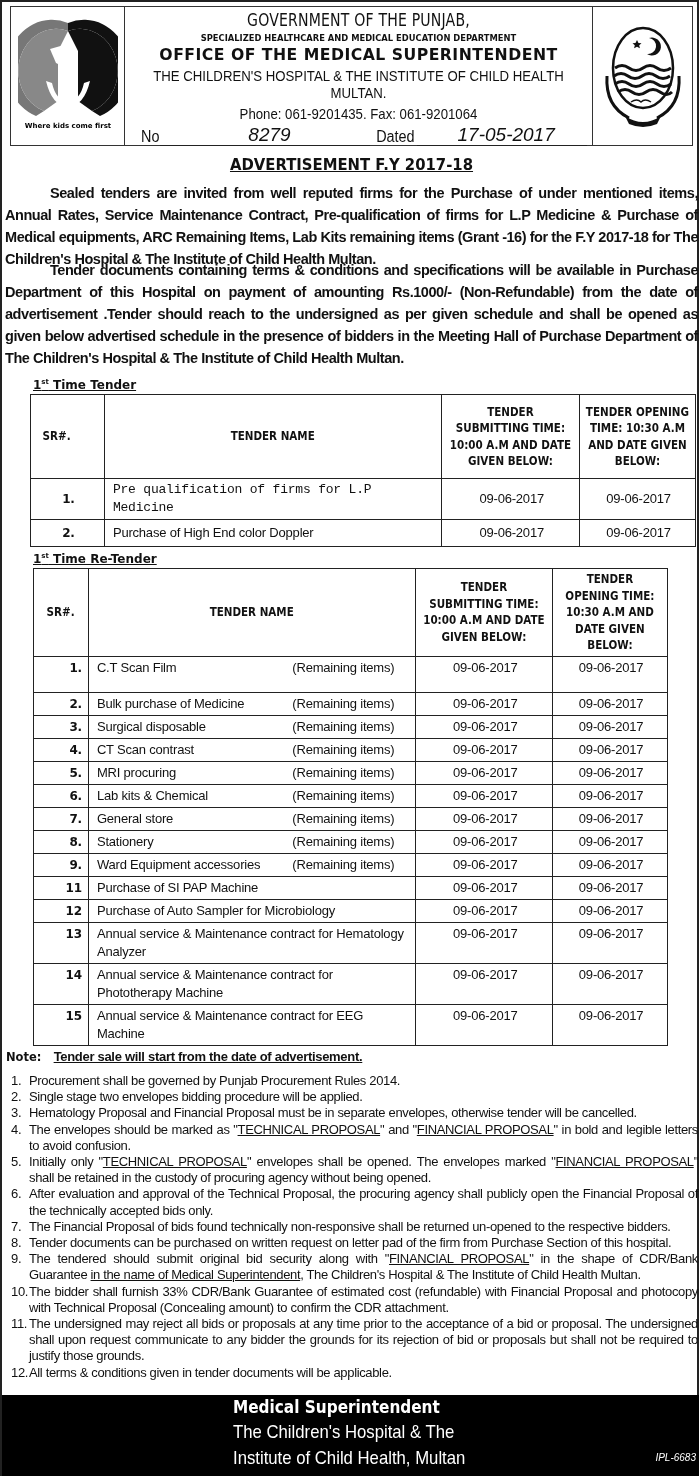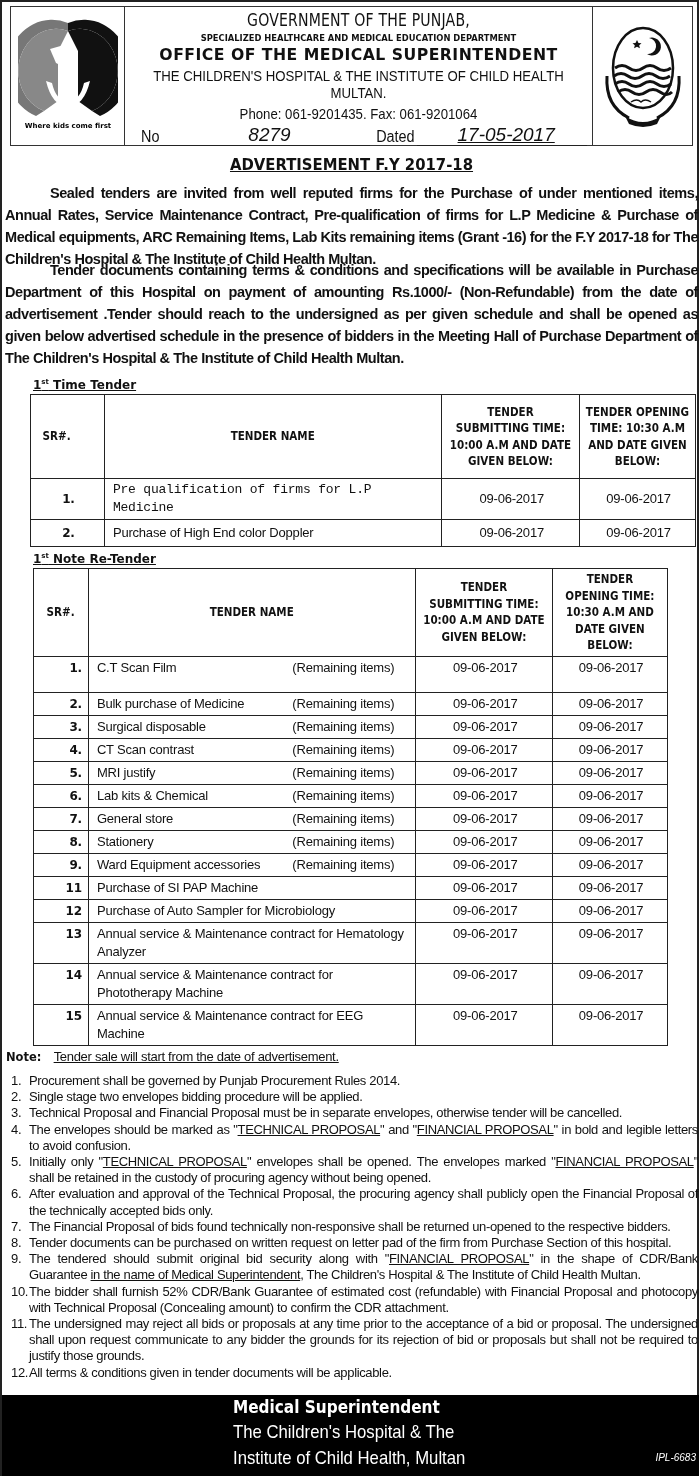--- a/index.html
+++ b/index.html
@@ -14,21 +14,21 @@
   .logo-right { width: 100px; border-left: 1.5px solid #333; display: flex; align-items: center; justify-content: center; }
   .h-gov { font-family: "DejaVu Sans Condensed", "DejaVu Sans", sans-serif; font-size: 17px; margin-top: 3px; letter-spacing: 0.2px; transform: scaleX(0.92); }
   .h-dept { font-family: "DejaVu Sans", sans-serif; font-weight: bold; font-size: 9.5px; margin-top: 2px; transform: scaleX(0.88); }
   .h-office { font-family: "DejaVu Sans", sans-serif; font-weight: bold; font-size: 16.5px; margin-top: 2px; letter-spacing: 0.5px; transform: scaleX(0.95); }
   .h-hosp { font-size: 15px; margin-top: 3px; transform: scaleX(0.88); }
   .h-phone { font-size: 15px; margin-top: 4px; transform: scaleX(0.88); }
   .h-nodate { display: flex; align-items: flex-end; margin-top: 3px; padding-left: 15px; font-size: 16px; }
   .h-nodate .lbl { transform: scaleX(0.9); }
   .h-nodate .val { font-style: italic; font-size: 19px; border-bottom: 1.5px solid #222; padding-left: 8px; line-height: 20px; }
   .no-val { width: 210px; }
-  .date-val { width: 170px; text-decoration: underline; }
+  .date-val { width: 170px; }
   .dated-lbl { margin-left: 4px; }
 
   
   .ad-title { position: absolute; left: 0; top: 153px; width: 699px; text-align: center; font-family: "DejaVu Sans", sans-serif; font-weight: bold; font-size: 16.5px; text-decoration: underline; transform: scaleX(0.9); }
   .para { position: absolute; left: 3px; width: 693px; font-size: 14.5px; line-height: 22px; text-align: justify; letter-spacing: -0.45px; font-weight: bold; }
   .para .indent { display: inline-block; width: 45px; }
   .p1 { top: 180px; }
   .p2 { top: 257px; }
 
   
@@ -53,21 +53,21 @@
   #t2 { left: 31px; top: 566px; width: 635px; }
   #t2 .c1 { width: 55px; } #t2 .c2 { width: 328px; } #t2 .c3 { width: 137px; } #t2 .c4 { width: 115px; }
   #t2 tr.head { height: 86px; }
   #t2 tr.row { height: 22.8px; }
   #t2 tr.row.tall { height: 36px; }
   #t2 tr.row.two { height: 34px; }
 
   
   .note-line { position: absolute; left: 4px; top: 1047px; font-size: 13px; }
   .note-line .nl { font-family: "DejaVu Sans", sans-serif; font-weight: bold; font-size: 11.5px; display: inline-block; width: 44px; }
-  .note-line .nt { text-decoration: underline; letter-spacing: -0.3px; }
+  .note-line .nt { text-decoration: underline; letter-spacing: -0.3px; font-weight: bold; }
   ol.notes { position: absolute; left: 6px; top: 1071px; width: 690px; list-style: none; font-size: 13px; line-height: 16.2px; letter-spacing: -0.35px; }
   ol.notes li { display: flex; }
   ol.notes li .num { width: 21px; flex: none; text-align: left; padding-left: 3px; }
   ol.notes li .txt { flex: 1; text-align: justify; }
   .u { text-decoration: underline; }
 
   
   .footer { position: absolute; left: 0; top: 1393px; width: 699px; height: 83px; background: #000; color: #fff; }
   .f1 { position: absolute; left: 231px; top: 2px; font-family: "DejaVu Sans", sans-serif; font-weight: bold; font-size: 17px; transform: scaleX(0.9); transform-origin: left; }
   .f2 { position: absolute; left: 231px; top: 26px; font-size: 19px; transform: scaleX(0.88); transform-origin: left; }
@@ -154,21 +154,21 @@
         </tr>
         <tr class="row">
           <td class="sr" style="vertical-align: middle;">2.</td>
           <td style="vertical-align: middle;">Purchase of High End color Doppler</td>
           <td class="date" style="vertical-align: middle;">09-06-2017</td>
           <td class="date" style="vertical-align: middle;">09-06-2017</td>
         </tr>
       </tbody>
   </table>
 
-  <div class="section-label" style="top:550px;"><span>1</span><sup>st</sup><span> Note Re-Tender</span></div>
+  <div class="section-label" style="top:550px;"><span>1</span><sup>st</sup><span> Time Re-Tender</span></div>
   <table class="tender" id="t2">
     <colgroup>
         <col class="c1">
         <col class="c2">
         <col class="c3">
         <col class="c4">
       </colgroup>
     <tbody>
         <tr class="head">
       <th><span class="th-inner">SR#.</span></th>
@@ -219,21 +219,21 @@
               <span class="rem">(Remaining items)</span>
             </div>
           </td>
           <td class="date">09-06-2017</td>
           <td class="date">09-06-2017</td>
         </tr>
         <tr class="row">
           <td class="sr2">5.</td>
           <td>
             <div class="name-wrap">
-              <span>MRI justify</span>
+              <span>MRI procuring</span>
               <span class="rem">(Remaining items)</span>
             </div>
           </td>
           <td class="date">09-06-2017</td>
           <td class="date">09-06-2017</td>
         </tr>
         <tr class="row">
           <td class="sr2">6.</td>
           <td>
             <div class="name-wrap">
@@ -319,21 +319,21 @@
       <li>
         <span class="num">1.</span>
         <span class="txt"><span>Procurement shall be governed by Punjab Procurement Rules 2014.</span></span>
       </li>
       <li>
         <span class="num">2.</span>
         <span class="txt"><span>Single stage two envelopes bidding procedure will be applied.</span></span>
       </li>
       <li>
         <span class="num">3.</span>
-        <span class="txt"><span>Technical Proposal and Financial Proposal must be in separate envelopes, otherwise tender will be cancelled.</span></span>
+        <span class="txt"><span>Hematology Proposal and Financial Proposal must be in separate envelopes, otherwise tender will be cancelled.</span></span>
       </li>
       <li>
         <span class="num">4.</span>
         <span class="txt"><span>The envelopes should be marked as "</span><span class="u">TECHNICAL PROPOSAL</span><span>" and "</span><span class="u">FINANCIAL PROPOSAL</span><span>" in bold and legible letters to avoid confusion.</span></span>
       </li>
       <li>
         <span class="num">5.</span>
         <span class="txt"><span>Initially only "</span><span class="u">TECHNICAL PROPOSAL</span><span>" envelopes shall be opened. The envelopes marked "</span><span class="u">FINANCIAL PROPOSAL</span><span>" shall be retained in the custody of procuring agency without being opened.</span></span>
       </li>
       <li>
@@ -347,21 +347,21 @@
       <li>
         <span class="num">8.</span>
         <span class="txt"><span>Tender documents can be purchased on written request on letter pad of the firm from Purchase Section of this hospital.</span></span>
       </li>
       <li>
         <span class="num">9.</span>
         <span class="txt"><span>The tendered should submit original bid security along with "</span><span class="u">FINANCIAL PROPOSAL</span><span>" in the shape of CDR/Bank Guarantee </span><span class="u">in the name of Medical Superintendent</span><span>, The Children's Hospital &amp; The Institute of Child Health Multan.</span></span>
       </li>
       <li>
         <span class="num">10.</span>
-        <span class="txt"><span>The bidder shall furnish 52% CDR/Bank Guarantee of estimated cost (refundable) with Financial Proposal and photocopy with Technical Proposal (Concealing amount) to confirm the CDR attachment.</span></span>
+        <span class="txt"><span>The bidder shall furnish 33% CDR/Bank Guarantee of estimated cost (refundable) with Financial Proposal and photocopy with Technical Proposal (Concealing amount) to confirm the CDR attachment.</span></span>
       </li>
       <li>
         <span class="num">11.</span>
         <span class="txt"><span>The undersigned may reject all bids or proposals at any time prior to the acceptance of a bid or proposal. The undersigned shall upon request communicate to any bidder the grounds for its rejection of bid or proposals  but shall not be required to justify those grounds.</span></span>
       </li>
       <li>
         <span class="num">12.</span>
         <span class="txt"><span>All terms &amp; conditions given in tender documents will be applicable.</span></span>
       </li>
     </ol>

